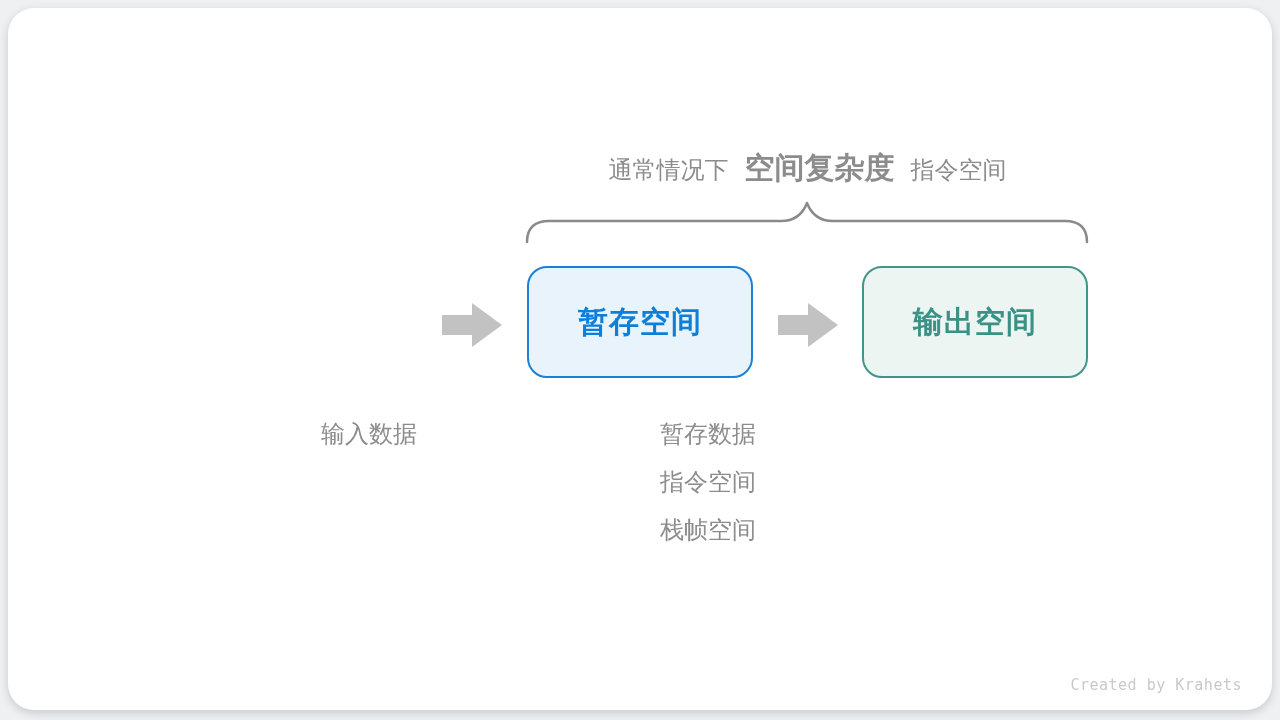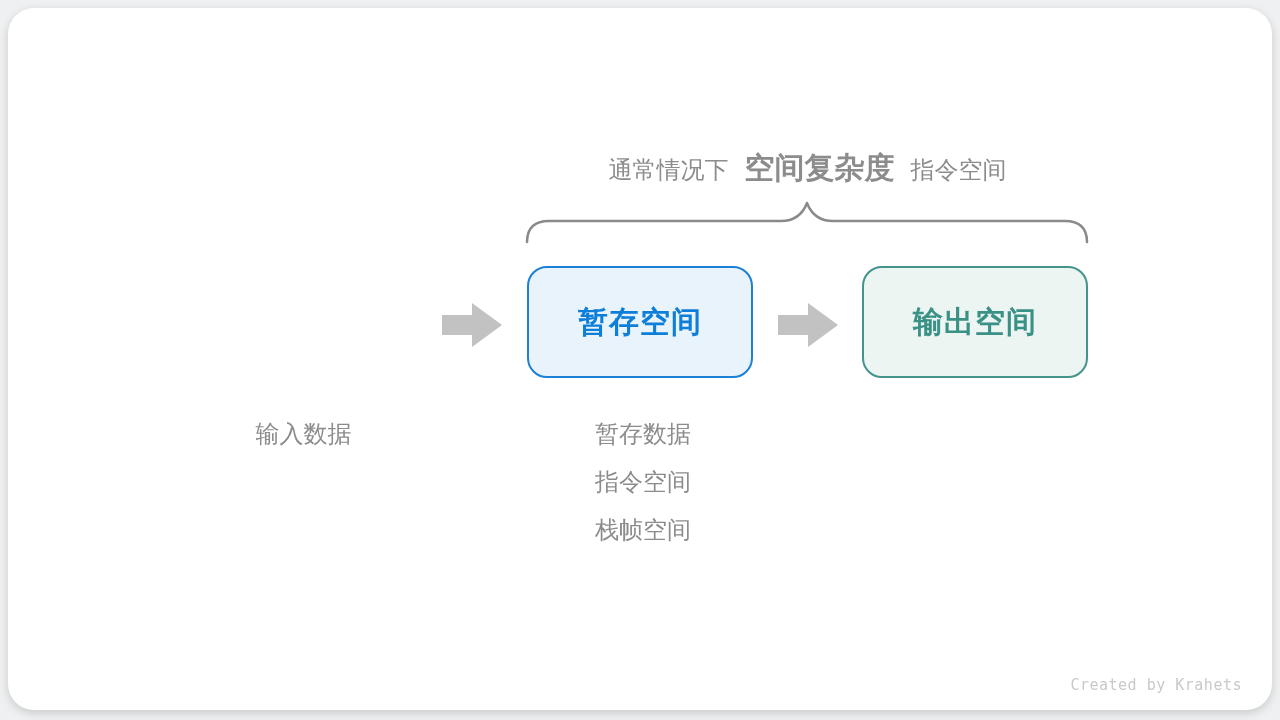--- a/index.html
+++ b/index.html
@@ -71,21 +71,21 @@
     width: 60px;
     height: 44px;
   }
   .arrow-1 { left: 434px; }
   .arrow-2 { left: 770px; }
   .arrow svg { display: block; width: 100%; height: 100%; }
   
   .label-col {
     position: absolute;
     top: 402px;
-    text-align: center;
+    text-align: right;
     font-size: 24px;
     line-height: 48px;
     color: var(--gray-text, #8c8c8c);
   }
   .label-input  { left: 182px; width: 227px; }
   .label-buffer { left: 522px; width: 226px; }
   .label-output { left: 854px; width: 226px; }
   
   .watermark {
     position: absolute;

